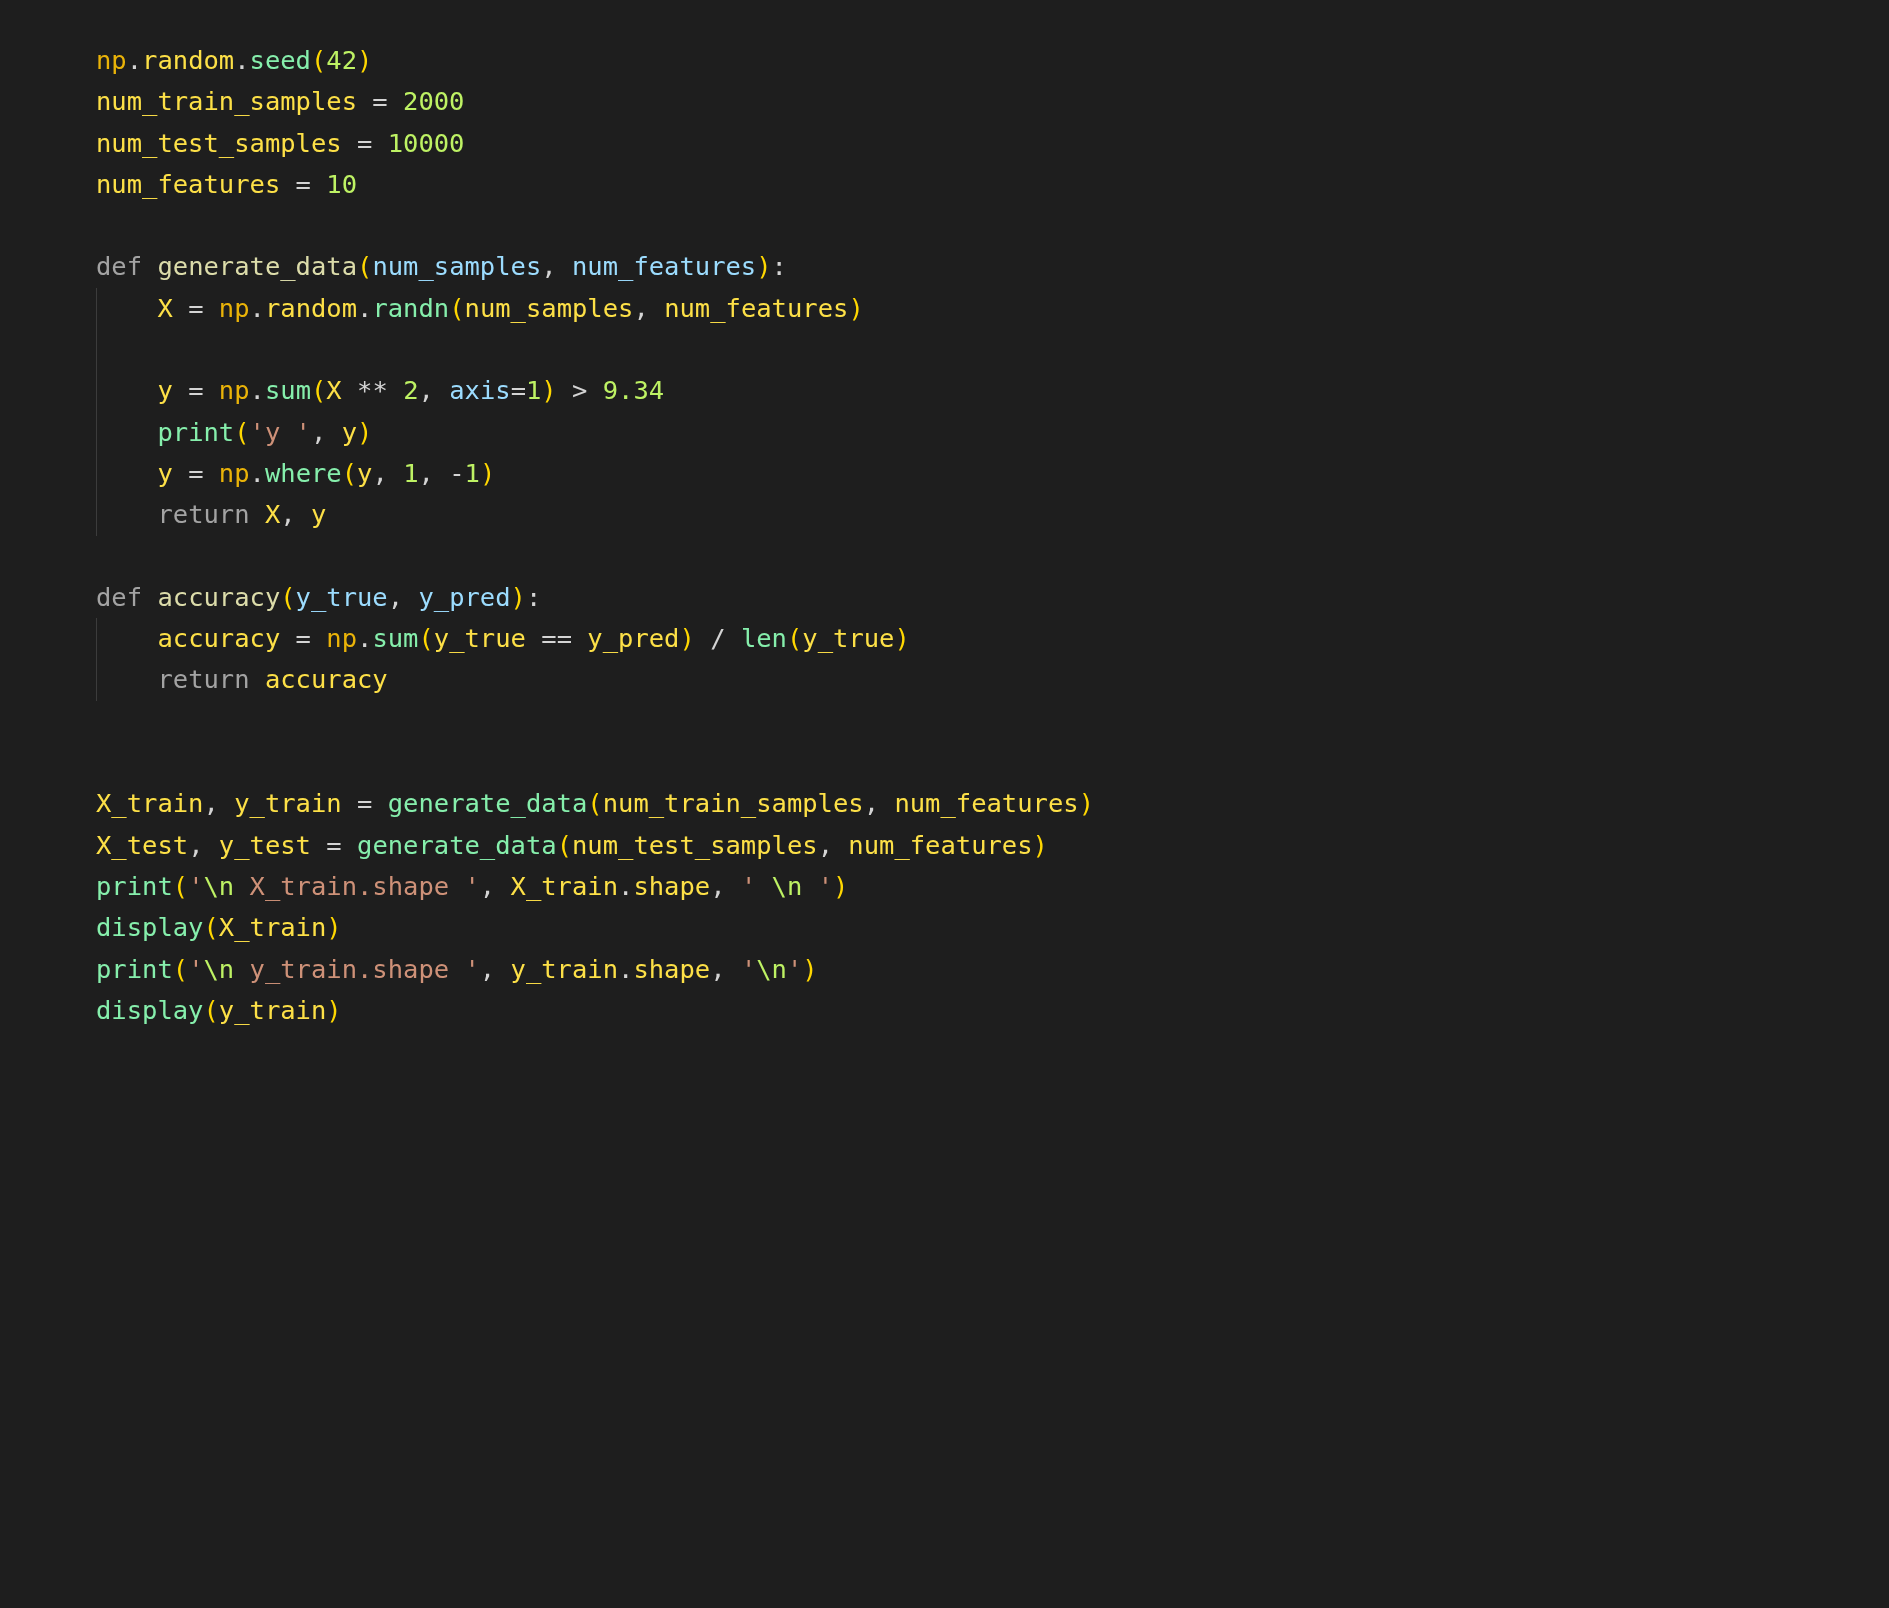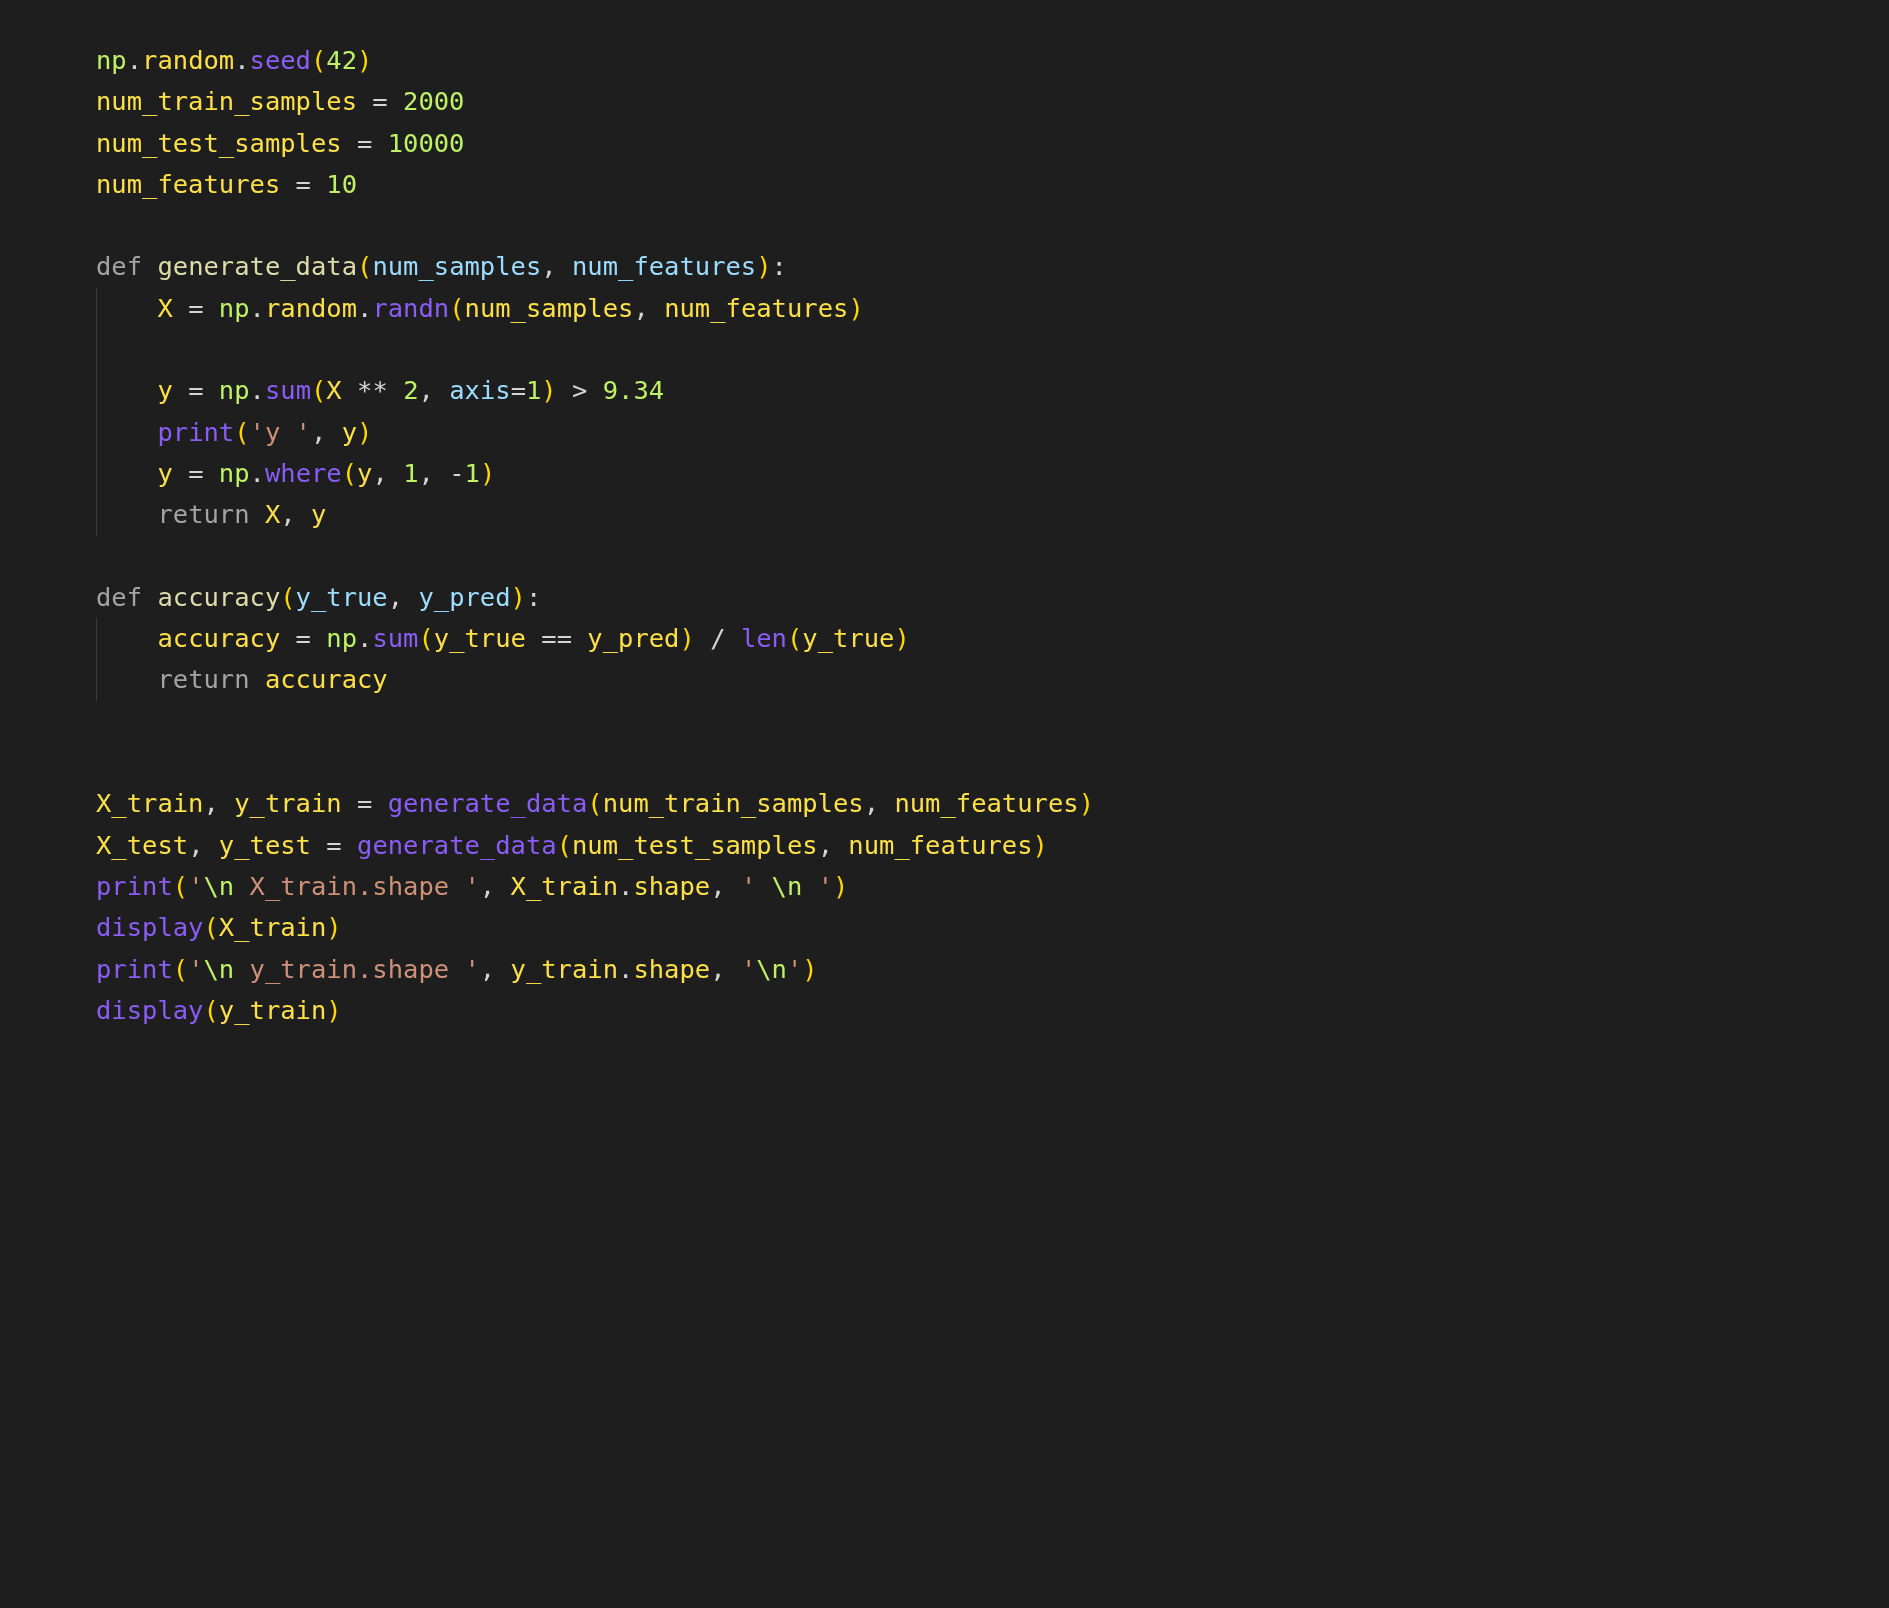--- a/index.html
+++ b/index.html
@@ -19,24 +19,24 @@
   .line { position:relative; }
   .indent-guide::before{
     content:"";
     position:absolute;
     left:0;
     top:0;
     bottom:0;
     border-left:1px solid #3c3c3c;
   }
   .tok { display:inline; }
-  .c-var     { color:#bef264;text-align:right; }
+  .c-var     { color:#eab308;text-align:right; }
   .c-default { color:#d4d4d4; }
   .c-prop    { color:#fde047; }
-  .c-func    { color:#8b5cf6; }
+  .c-func    { color:#86efac; }
   .c-num     { color:#bef264; }
   .c-kw      { color:#a3a3a3; }
   .c-fname   { color:#dcdcaa; }
   .c-param   { color:#9cdcfe; }
   .c-str     { color:#ce9178; }
   .c-ret     { color:#a3a3a3; }
   .c-paren   { color:#ffd700; }
 </style>
 </head>
 <body>

